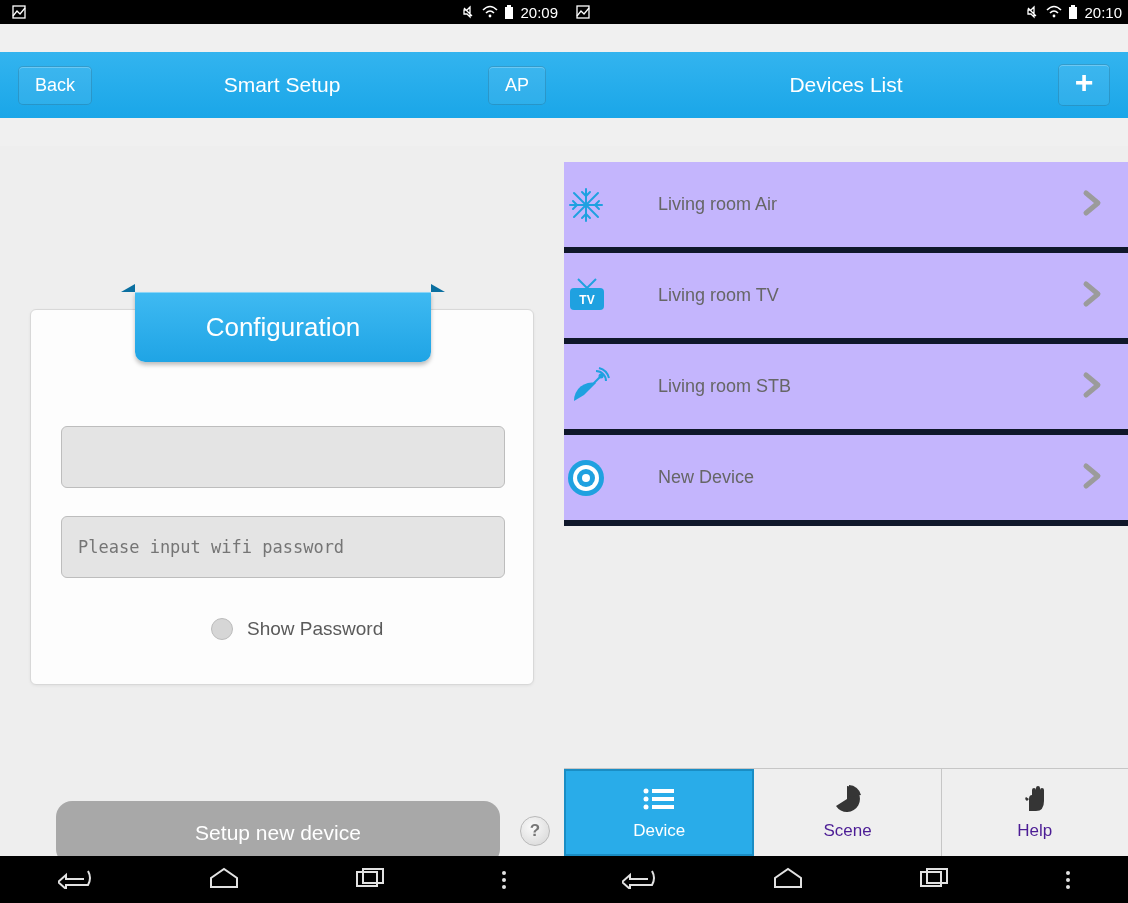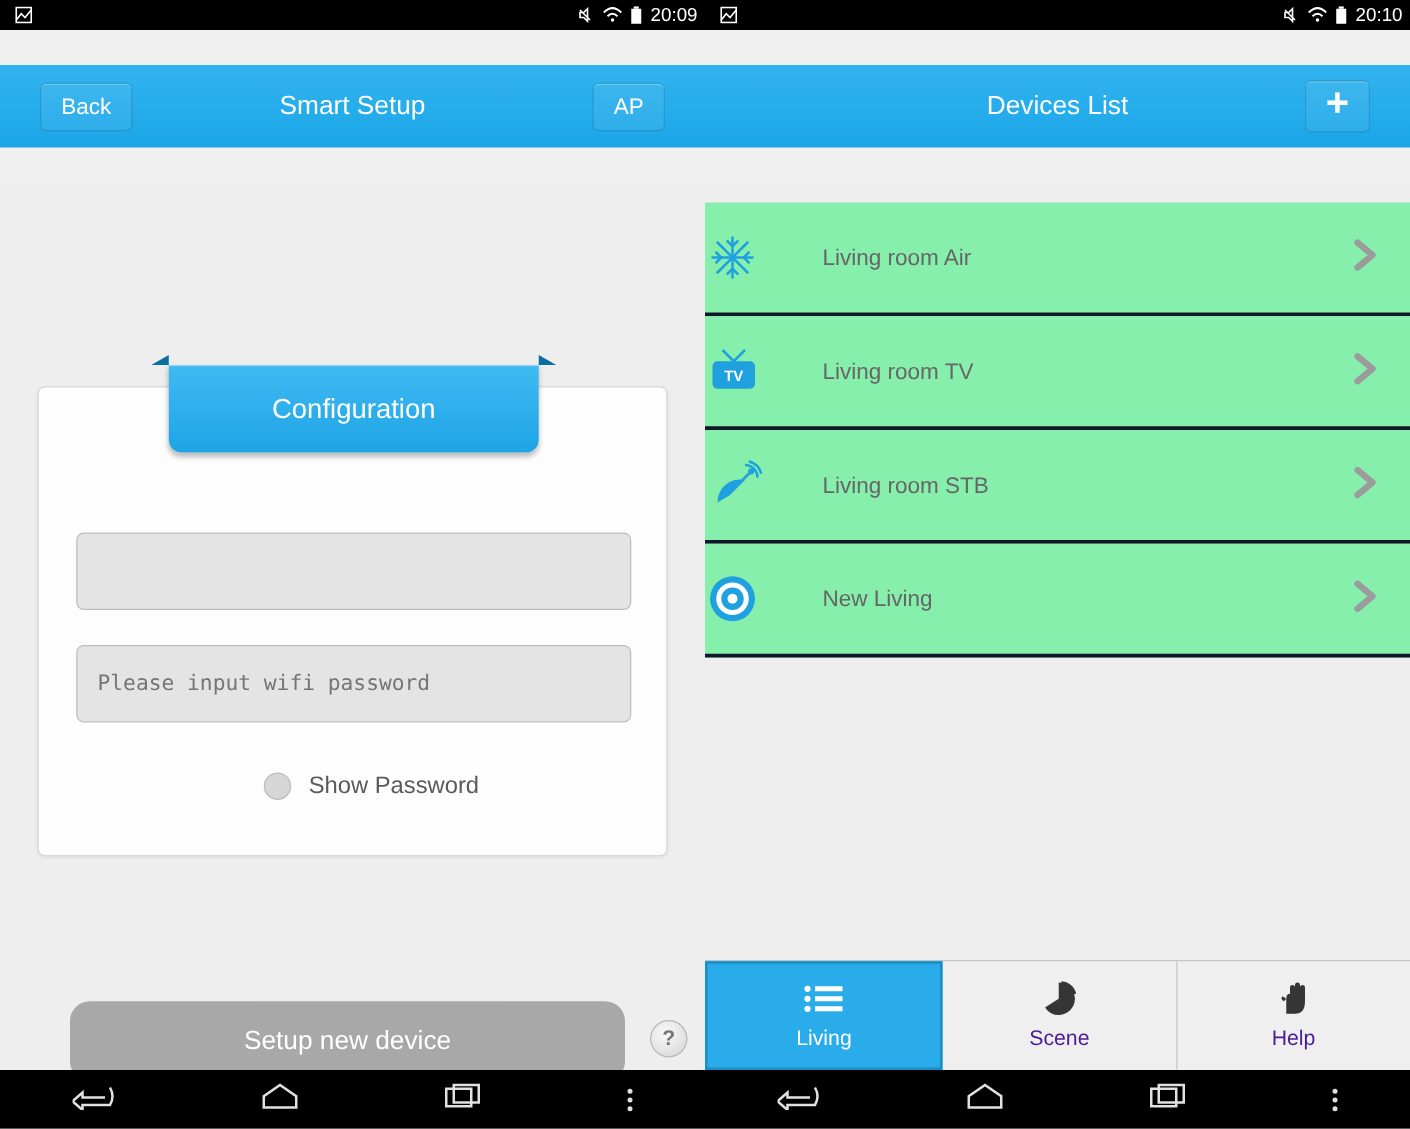--- a/index.html
+++ b/index.html
@@ -4,41 +4,41 @@
 <style>
   * { box-sizing: border-box; margin:0; padding:0; }
   body { font-family: "Helvetica Neue", Arial, sans-serif; width:1128px; height:903px; overflow:hidden; background:#000; color:#444; }
   .root { display:flex; width:1128px; height:903px; }
   .pane { flex:1; display:flex; flex-direction:column; background:#f0f0f0; position:relative;gap:28px; }
   .status-bar { height:24px; background:#000; color:#fff; display:flex; align-items:center; font-size:13px; padding:0 6px; }
   .status-bar .spacer { flex:1; }
   .status-ic { margin-left:6px; display:inline-flex; align-items:center; }
   .header { height:66px; background:linear-gradient(#33b4ef,#1aa6e8); display:flex; align-items:center; color:#fff; font-size:20px; position:relative; }
   .hdr-title { position:absolute; left:50%; transform:translateX(-50%); font-size:21px; font-weight:400; }
-  .hdr-btn { margin:0 32px; padding:8px 16px; background:rgba(255,255,255,0.07); border:1px solid rgba(0,0,0,0.15); border-radius:5px; color:#fff; font-size:18px; cursor:pointer; box-shadow:inset 0 1px rgba(255,255,255,0.25); }
+  .hdr-btn { margin:0 18px; padding:8px 16px; background:rgba(255,255,255,0.07); border:1px solid rgba(0,0,0,0.15); border-radius:5px; color:#fff; font-size:18px; cursor:pointer; box-shadow:inset 0 1px rgba(255,255,255,0.25); }
   .hdr-btn.plus { width:52px; height:42px; font-size:32px; font-weight:700; line-height:26px; text-align:center; padding:4px 0 0 0; }
   .hdr-left, .hdr-right { display:flex; align-items:center; }
   .hdr-right { margin-left:auto; }
   .content { flex:1; position:relative; background:#eeeeee; }
   
   .config-card { position:absolute; top:163px; left:30px; width:504px; height:376px; background:#fdfdfd; border:1px solid #d8d8d8; border-radius:6px; box-shadow:0 1px 3px rgba(0,0,0,0.06); }
-  .config-tab { position:absolute; top:-18px; left:104px; width:296px; height:70px; background:linear-gradient(#3fbaf2,#1fa4e5); border-radius:0 0 10px 10px; color:#fff; font-size:22px; display:flex; align-items:center; justify-content:center; box-shadow:0 3px 4px rgba(0,0,0,0.25), inset 0 1px rgba(255,255,255,0.4); }
+  .config-tab { position:absolute; top:-18px; left:104px; width:296px; height:70px; background:linear-gradient(#3fbaf2,#1fa4e5); border-radius:0 0 10px 10px; color:#fff; font-size:26px; display:flex; align-items:center; justify-content:center; box-shadow:0 3px 4px rgba(0,0,0,0.25), inset 0 1px rgba(255,255,255,0.4); }
   .config-tab::before, .config-tab::after{ content:""; position:absolute; top:-8px; width:0; height:0; border-bottom:8px solid #0a6fa0; }
   .config-tab::before{ left:-14px; border-left:14px solid transparent; }
   .config-tab::after{ right:-14px; border-right:14px solid transparent; }
   .input-box { position:absolute; left:30px; width:444px; height:62px; background:#e4e4e4; border:1px solid #bdbdbd; border-radius:6px; padding:0 16px; font-size:17px; color:#701a75; font-family:monospace; }
   .input-ssid { top:116px; }
   .input-pw { top:206px; }
   .show-pw { position:absolute; top:308px; left:180px; display:flex; align-items:center; gap:14px; font-size:19px; color:#5a5a5a; }
   .radio { width:22px; height:22px; border-radius:50%; background:#d6d6d6; border:1px solid #bcbcbc; }
   .setup-btn { position:absolute; top:655px; left:56px; width:444px; height:64px; background:#a8a8a8; border-radius:16px; color:#fff; font-size:21px; display:flex; align-items:center; justify-content:center; cursor:pointer; }
   .help-btn { position:absolute; top:670px; left:520px; width:30px; height:30px; border-radius:50%; background:radial-gradient(circle at 40% 35%,#fafafa,#d4d4d4); border:1px solid #b9b9b9; display:flex; align-items:center; justify-content:center; font-size:17px; font-weight:700; color:#777; cursor:pointer; }
   
   .dev-list { }
-  .dev-row { height:91px; display:flex; align-items:center; border-bottom:3px solid #0f172a; padding:0 24px 0 2px; cursor:pointer; background:#86efac; }
+  .dev-row { height:91px; display:flex; align-items:center; border-bottom:6px solid #0f172a; padding:0 24px 0 2px; cursor:pointer; background:#c4b5fd; }
   .dev-icon { width:92px; display:flex; }
   .dev-label { flex:1; font-size:18px; color:#666; }
   .chev { color:#9b9b9b; }
   
   .tabstrip { position:absolute; bottom:47px; left:0; right:0; height:88px; display:flex; background:#efefef; border-top:1px solid #c6c6c6; }
   .tab { flex:1; display:flex; flex-direction:column; align-items:center; justify-content:center; gap:8px; font-size:17px; color:#4c1d95; border-right:1px solid #c6c6c6; cursor:pointer; }
   .tab:last-child{ border-right:none; }
   .tab.active { background:#29ace9; color:#fff; border:2px solid #1a8dc4; }
   .tab .ticon{ height:28px; display:flex; align-items:center; }
   
@@ -220,41 +220,41 @@
 
         <div class="dev-row">
           <div class="dev-icon">
             <svg width="40" height="40" viewBox="0 0 40 40">
                 <circle cx="20" cy="20" r="18" fill="#1fa1e0"></circle>
                 <circle cx="20" cy="20" r="13" fill="#fff"></circle>
                 <circle cx="20" cy="20" r="9" fill="#1fa1e0"></circle>
                 <circle cx="20" cy="20" r="4" fill="#fff"></circle>
               </svg>
           </div>
-          <div class="dev-label">New Living</div>
+          <div class="dev-label">New Device</div>
           <div class="chev"><svg width="22" height="28" viewBox="0 0 22 28">
                 <polyline points="4,4 16,14 4,24" fill="none" stroke="#9b9b9b" stroke-width="5" stroke-linecap="round" stroke-linejoin="round"></polyline>
               </svg></div>
         </div>
 
       </div>
 
       <div class="tabstrip">
         <div class="tab active">
           <div class="ticon">
             <svg width="34" height="24" viewBox="0 0 34 24">
                 <circle cx="4" cy="4" r="2.5" fill="#fff"></circle>
                 <rect x="10" y="2" width="22" height="4" fill="#fff"></rect>
                 <circle cx="4" cy="12" r="2.5" fill="#fff"></circle>
                 <rect x="10" y="10" width="22" height="4" fill="#fff"></rect>
                 <circle cx="4" cy="20" r="2.5" fill="#fff"></circle>
                 <rect x="10" y="18" width="22" height="4" fill="#fff"></rect>
               </svg>
           </div>
-          <span>Living</span>
+          <span>Device</span>
         </div>
         <div class="tab">
           <div class="ticon">
             <svg width="28" height="28" viewBox="0 0 28 28">
                 <path d="M14 14 L14 1 A13 13 0 1 1 3 21 Z" fill="#353535"></path>
                 <path d="M16 12 L16 0 A13 13 0 0 1 28 10 Z" fill="#353535"></path>
               </svg>
           </div>
           <span>Scene</span>
         </div>

